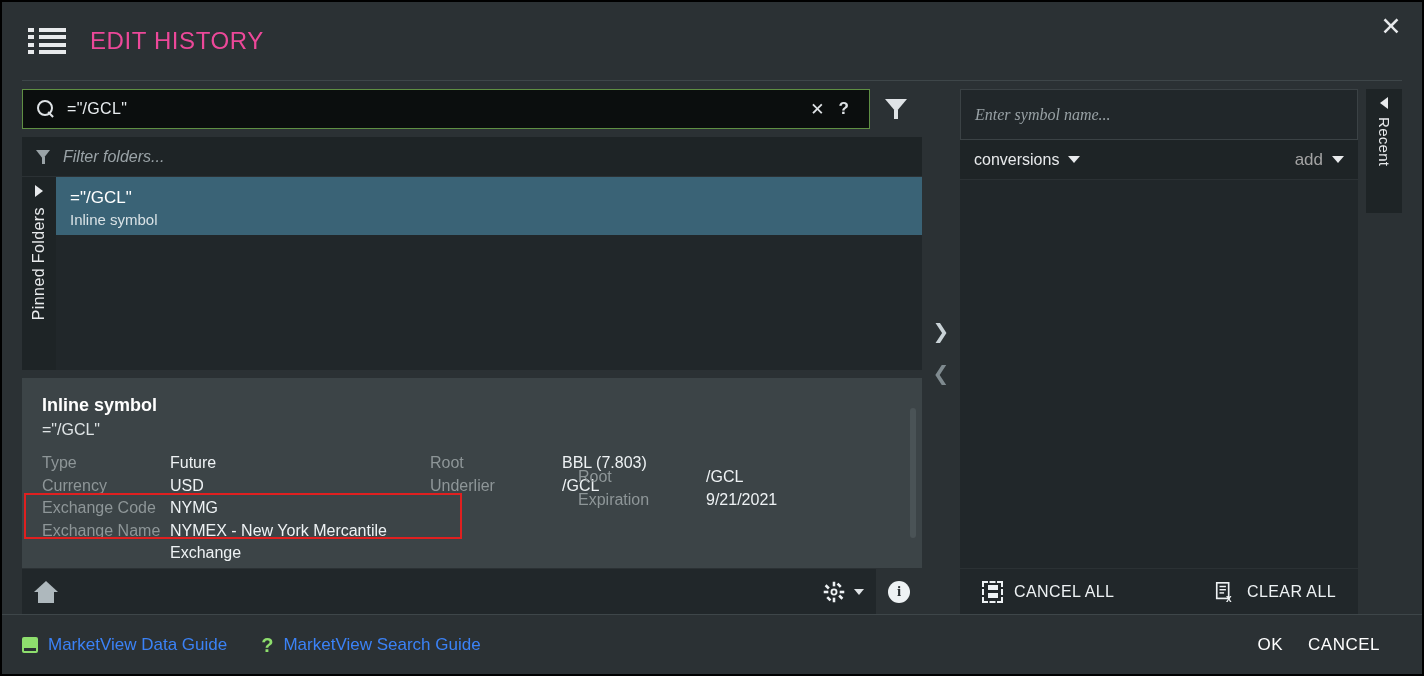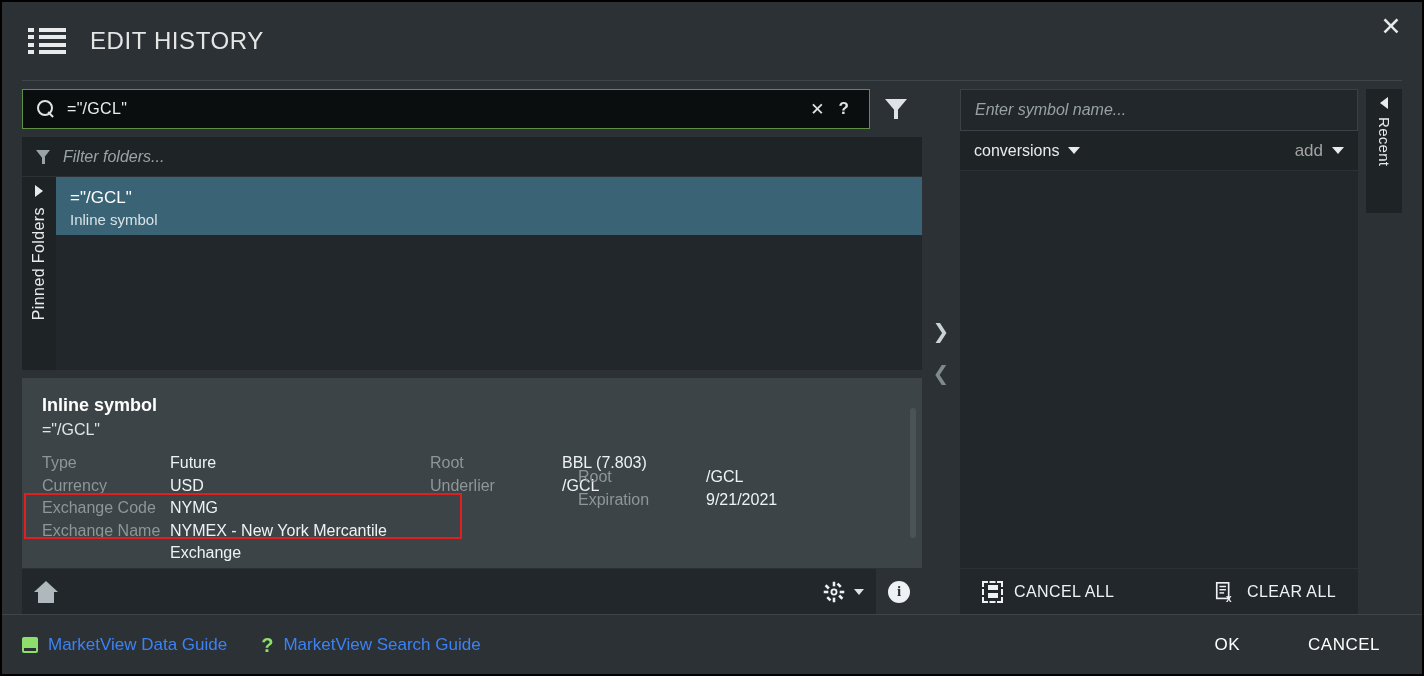--- a/index.html
+++ b/index.html
@@ -23,21 +23,21 @@
     display: flex; align-items: center;
     position: relative;
     padding-left: 26px;
   }
   .hamburger { width: 38px; height: 26px; display: flex; flex-direction: column; justify-content: space-between; }
   .hamburger .row { display: flex; align-items: center; height: 4px; }
   .hamburger .dot { width: 6px; height: 4px; background: #e8eaec; margin-right: 5px; }
   .hamburger .line { flex: 1; height: 4px; background: #e8eaec; }
   .title-text {
     margin-left: 24px;
-    font-size: 24px; letter-spacing: 0.6px; color: #e5e5e5; font-weight: 400;
+    font-size: 24px; letter-spacing: 0.6px; color: #ec4899; font-weight: 400;
   }
   .close-btn {
     position: absolute; right: 10px; top: 5px;
     width: 42px; height: 38px;
     display: flex; align-items: center; justify-content: center;
     color: #e8eaec; font-size: 25px; line-height: 1; cursor: pointer;
     font-family: "DejaVu Sans", sans-serif;
   }
 
   
@@ -177,22 +177,22 @@
     width: 38px; flex: 0 0 38px; display: flex; flex-direction: column;
     align-items: center; justify-content: center; gap: 22px; padding-top: 9px;
   }
   .chev { font-size: 20px; color: #c9d2d6; cursor: pointer; font-family:"DejaVu Sans",sans-serif; line-height:1;}
   .chev.dim { color: #7f8a8f; }
 
   
   .right-col { flex: 1 1 auto; display: flex; padding-top: 9px; }
   .right-main { flex: 1 1 auto; display: flex; flex-direction: column; }
   .sym-input {
-    height: 42px; background: #21272a; border: 1px solid #3b4245;
-    display: flex; align-items: center; padding: 0 14px;
+    height: 51px; background: #21272a; border: 1px solid #3b4245;
+    display: flex; align-items: center; padding: 0 14px; font-family: Liberation Serif, serif;
   }
   .sym-ph { color: #98a1a5; font-size: 16px; font-style: italic; }
   .conv-row {
     height: 40px; background: #1e2426; display: flex; align-items: center;
     padding: 0 14px; border-bottom: 1px solid #2b3134;
   }
   .conv-lbl { color: #e8eaec; font-size: 16px; }
   .caret-sm { width:0;height:0;border-left:6px solid transparent;border-right:6px solid transparent;border-top:7px solid #e8eaec; margin-left: 9px;}
   .add-lbl { color: #a3a3a3; font-size: 17px; margin-left: auto; }
   .right-list { flex: 1 1 auto; background: #21272a; }
@@ -220,21 +220,21 @@
   
   .footer {
     height: 60px; flex: 0 0 60px; display: flex; align-items: center;
     padding: 0 20px; border-top: 1px solid #3e4649; position: relative;
   }
   .guide-link { display: flex; align-items: center; gap: 10px; cursor: pointer; margin-right: 34px; }
   .guide-link .t { color: #3b82f6; font-size: 17px; }
   .book-ico { width: 16px; height: 16px; background: #8ede6d; border-radius: 2px; position: relative; }
   .book-ico::after { content:""; position:absolute; left:2px; right:2px; bottom:2px; height:3px; background:#2b3134; }
   .q-ico { color: #8ede6d; font-size: 20px; font-weight: 700; line-height: 1; }
-  .foot-right { margin-left: auto; display: flex; align-items: center; gap: 68px; padding-right: 22px; }
+  .foot-right { margin-left: auto; display: flex; align-items: center; gap: 25px; padding-right: 22px; }
   .foot-btn { color: #ffffff; font-size: 17px; letter-spacing: .5px; cursor: pointer; }
 </style>
 </head>
 <body>
 
 <div id="app">
 
   <div class="titlebar">
     <div class="hamburger">
       <div class="row">

